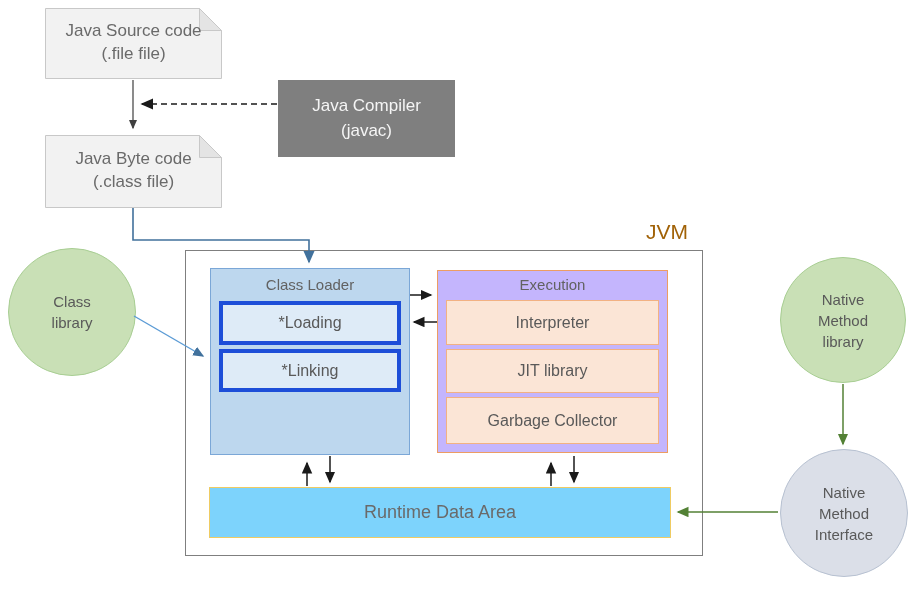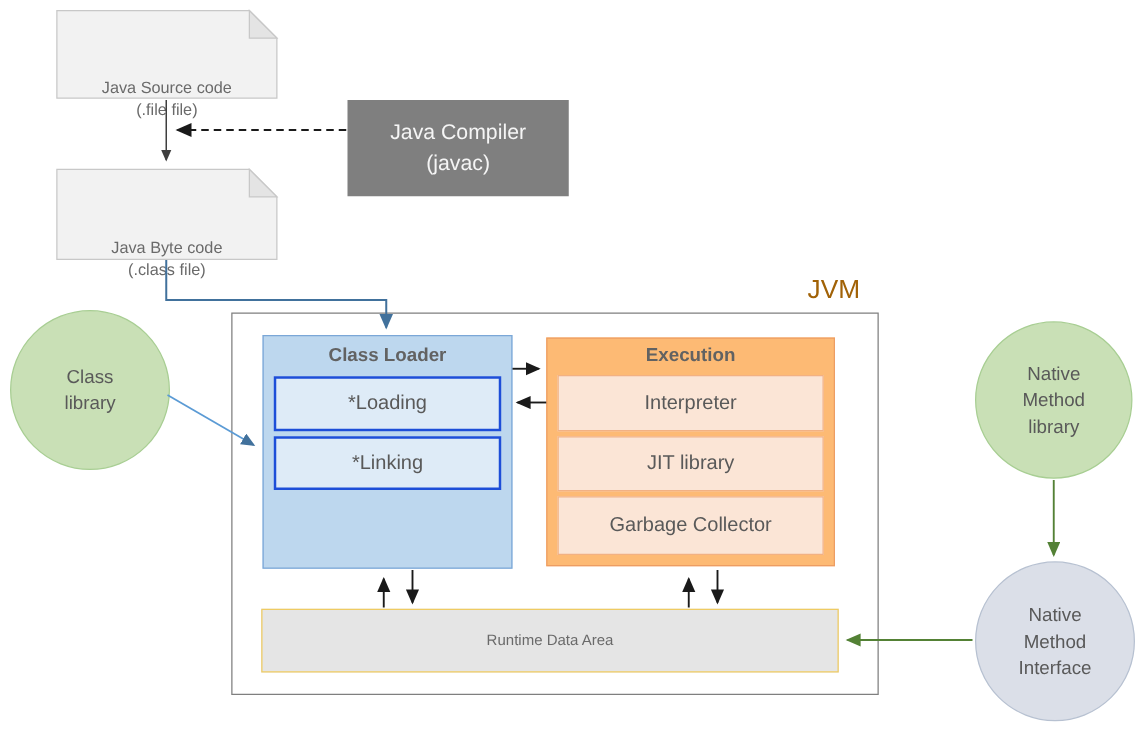--- a/index.html
+++ b/index.html
@@ -4,33 +4,33 @@
 <style>
   html,body{margin:0;padding:0;background:#ffffff;}
   .canvas{
     position:relative;width:917px;height:590px;background:#ffffff;overflow:hidden;
     font-family:"Liberation Sans", sans-serif;color:#595959;
   }
   .layer{position:absolute;left:0;top:0;width:917px;height:590px;}
   .arrows{pointer-events:none;z-index:30;}
   .shapes{z-index:5;}
   .node{position:absolute;z-index:10;display:flex;flex-direction:column;align-items:center;justify-content:center;text-align:center;box-sizing:border-box;line-height:1.35;}
-  .doc-label{background:transparent;font-size:13px;color:#6a6a6a;z-index:12;margin-top:36px;}
+  .doc-label{background:transparent;font-size:17px;color:#6a6a6a;z-index:12;}
   .compiler{background:#7f7f7f;color:#f5f5f5;font-size:17px;line-height:1.45;}
   .jvm-frame{border:1.5px solid #7f7f7f;background:transparent;z-index:6;}
   .jvm-title{font-size:21px;color:#a16207;z-index:12;}
   .group{justify-content:flex-start;}
   .cl-group{background:#bdd7ee;border:1px solid #7ba7d7;}
-  .cl-item{background:#deebf7;border:2px solid #1d4ed8;font-size:16px;}
-  .ex-group{background:#fdba74;border:1px solid #ed9d63;}
+  .cl-item{background:#deebf7;border:4px solid #1d4ed8;font-size:16px;}
+  .ex-group{background:#c4b5fd;border:1px solid #ed9d63;}
   .ex-item{background:#fbe5d6;border:1px solid #f2b183;font-size:16px;}
-  .group-title{height:32px;display:flex;align-items:center;justify-content:center;font-size:15px;color:#626262;width:100%;font-weight:bold;}
+  .group-title{height:32px;display:flex;align-items:center;justify-content:center;font-size:15px;color:#626262;width:100%;}
   .group-items{display:flex;flex-direction:column;gap:4px;width:100%;padding:0 8px;box-sizing:border-box;}
   .item{display:flex;align-items:center;justify-content:center;box-sizing:border-box;}
-  .runtime{background:#e5e5e5;border:1px solid #efcb62;font-size:12px;color:#6a6a6a;}
+  .runtime{background:#7dd3fc;border:1px solid #efcb62;font-size:18px;color:#6a6a6a;}
   .circle{border-radius:50%;font-size:15px;line-height:1.4;}
   .circle.green{background:#c9e0b6;border:1px solid #a8ce93;}
   .circle.gray{background:#dbdfe8;border:1px solid #b7c1d1;}
   .b{font-weight:normal;color:#595959;}
 </style>
 </head>
 <body>
 
 <div class="canvas">
 

